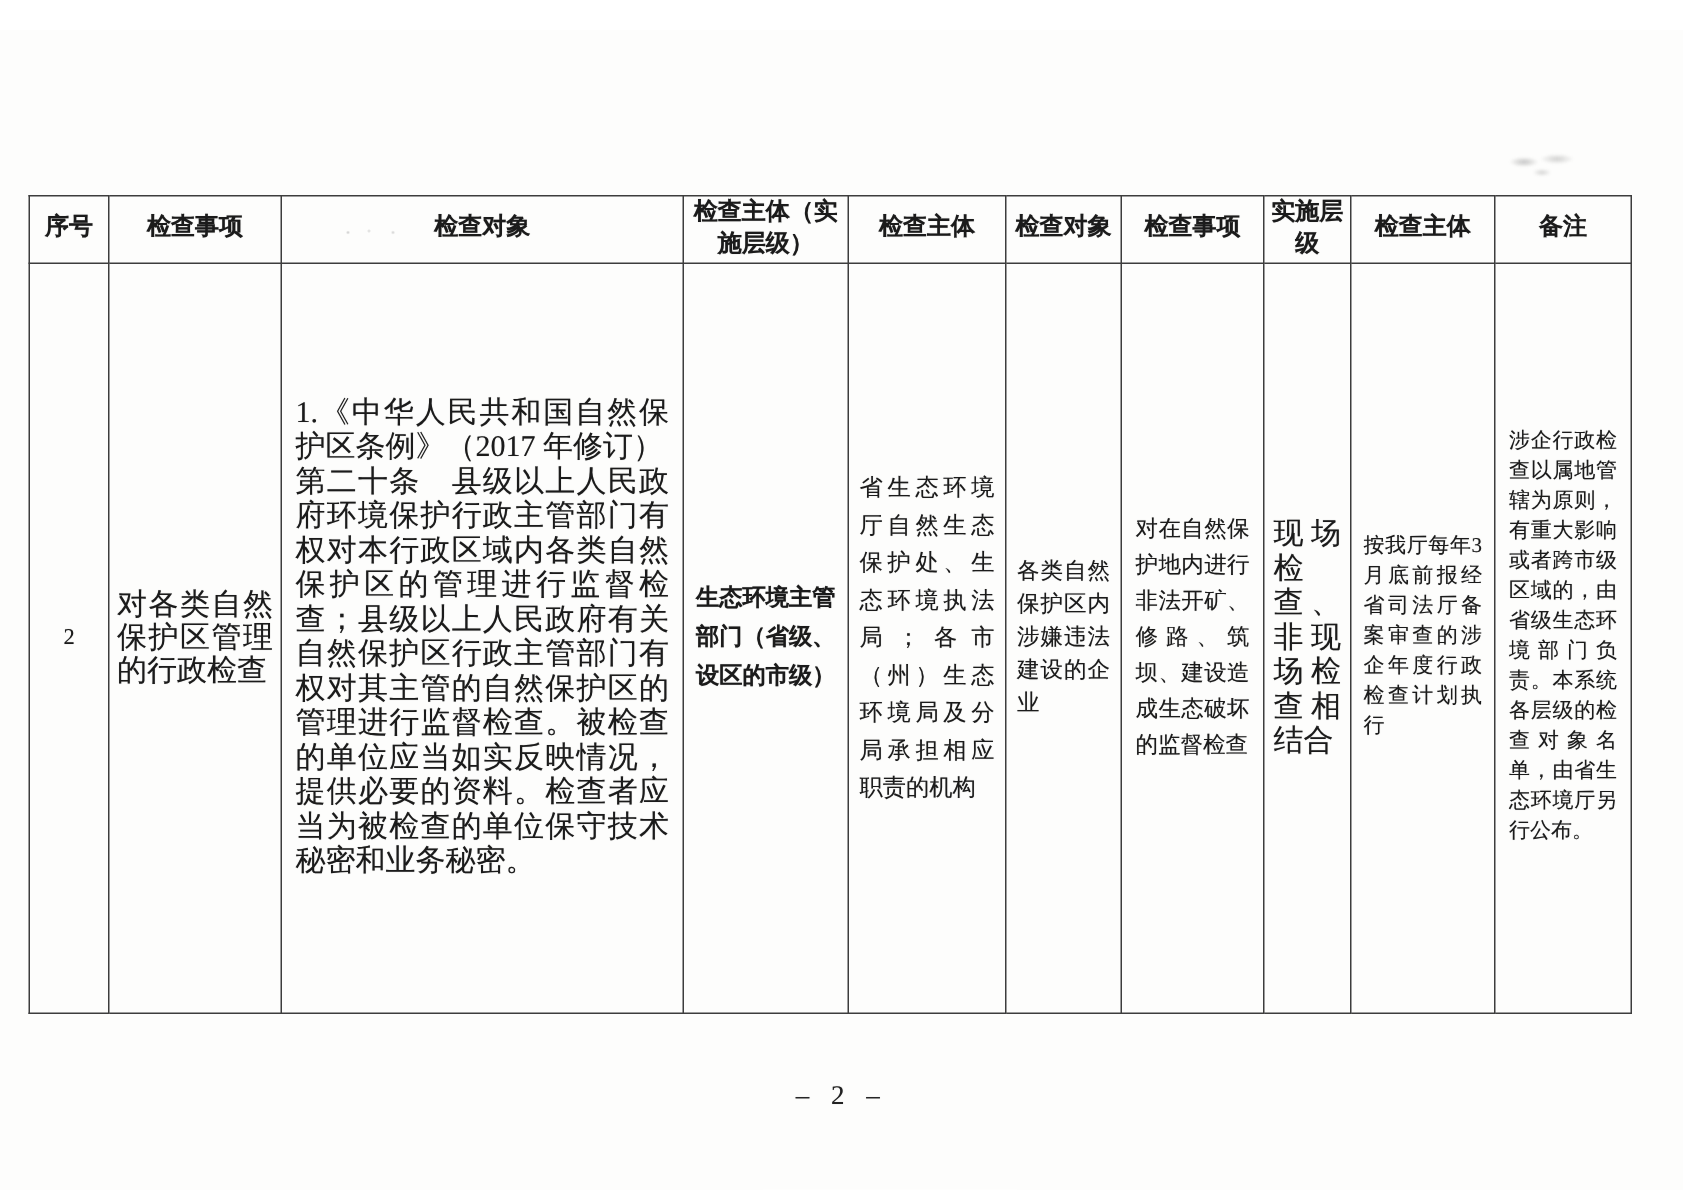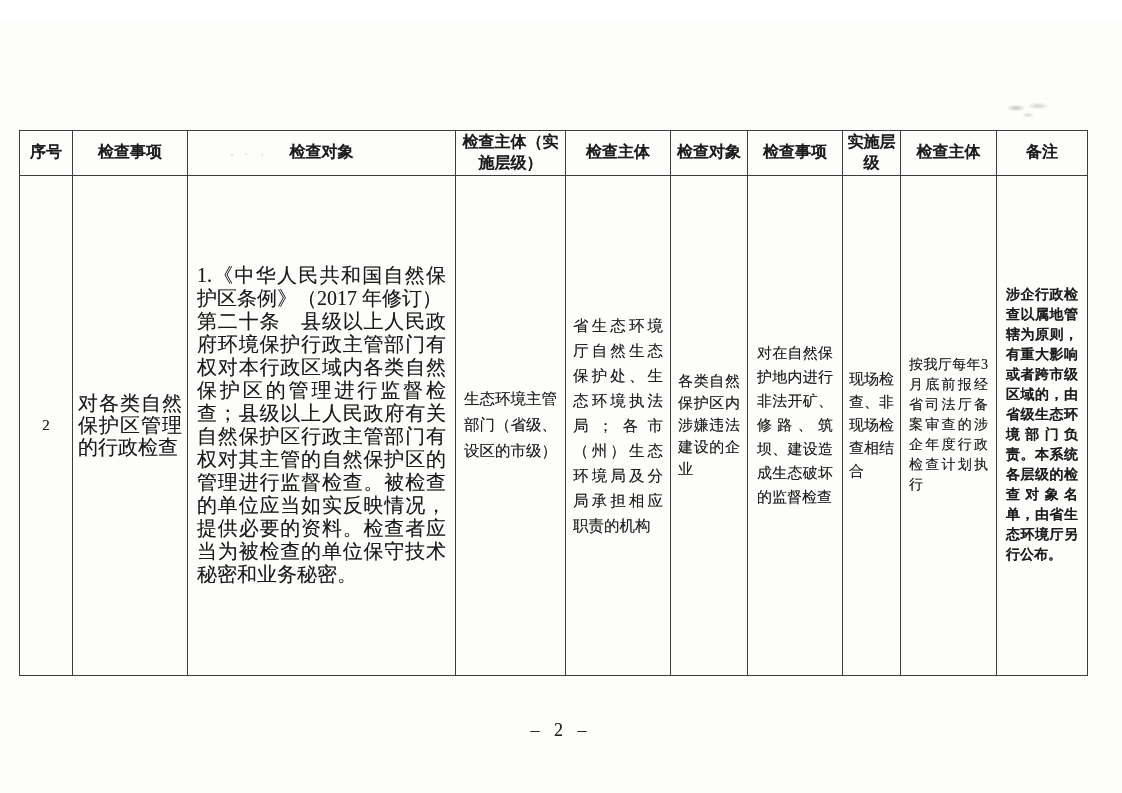--- a/index.html
+++ b/index.html
@@ -70,27 +70,27 @@
     text-align: center;
     vertical-align: middle;
     line-height: 1.3;
     padding: 1px 2px;
   }
   .doc-table td { vertical-align: middle; }
 
   .cell-seq       { text-align: center; font-size: 15px; }
   .cell-item      { font-size: 20px; line-height: 22px; text-align: justify; padding: 0 5px; }
   .cell-legal     { font-size: 20px; line-height: 23px; text-align: justify; padding: 0 9px; white-space: pre-wrap; }
-  .cell-subject   { font-size: 15.5px; line-height: 26px; text-align: justify; padding: 0 8px; }
+  .cell-subject   { font-size: 15.5px; line-height: 26px; text-align: justify; padding: 0 8px; font-weight: bold; }
   .cell-agency    { font-size: 15.5px; line-height: 25px; text-align: justify; padding: 0 7px; }
   .cell-target    { font-size: 15px;   line-height: 22px; text-align: justify; padding: 0 7px; }
   .cell-content   { font-size: 15px;   line-height: 24px; text-align: justify; padding: 0 9px; }
-  .cell-method    { font-size: 15px;   line-height: 23px; text-align: justify; padding: 0 6px; }
+  .cell-method    { font-size: 20px;   line-height: 23px; text-align: justify; padding: 0 6px; }
   .cell-frequency { font-size: 14px;   line-height: 20px; text-align: justify; padding: 0 8px; }
-  .cell-remarks   { font-size: 14px;   line-height: 20px; text-align: justify; padding: 0 9px; font-weight: bold; }
+  .cell-remarks   { font-size: 14px;   line-height: 20px; text-align: justify; padding: 0 9px; }
 
   .page-num {
     position: absolute;
     left: 0; top: 700px;
     width: 1122px;
     text-align: center;
     font-size: 18px;
     letter-spacing: 5px;
     color: #222;
     text-shadow: 0 0 0.5px rgba(20,20,20,.4);

